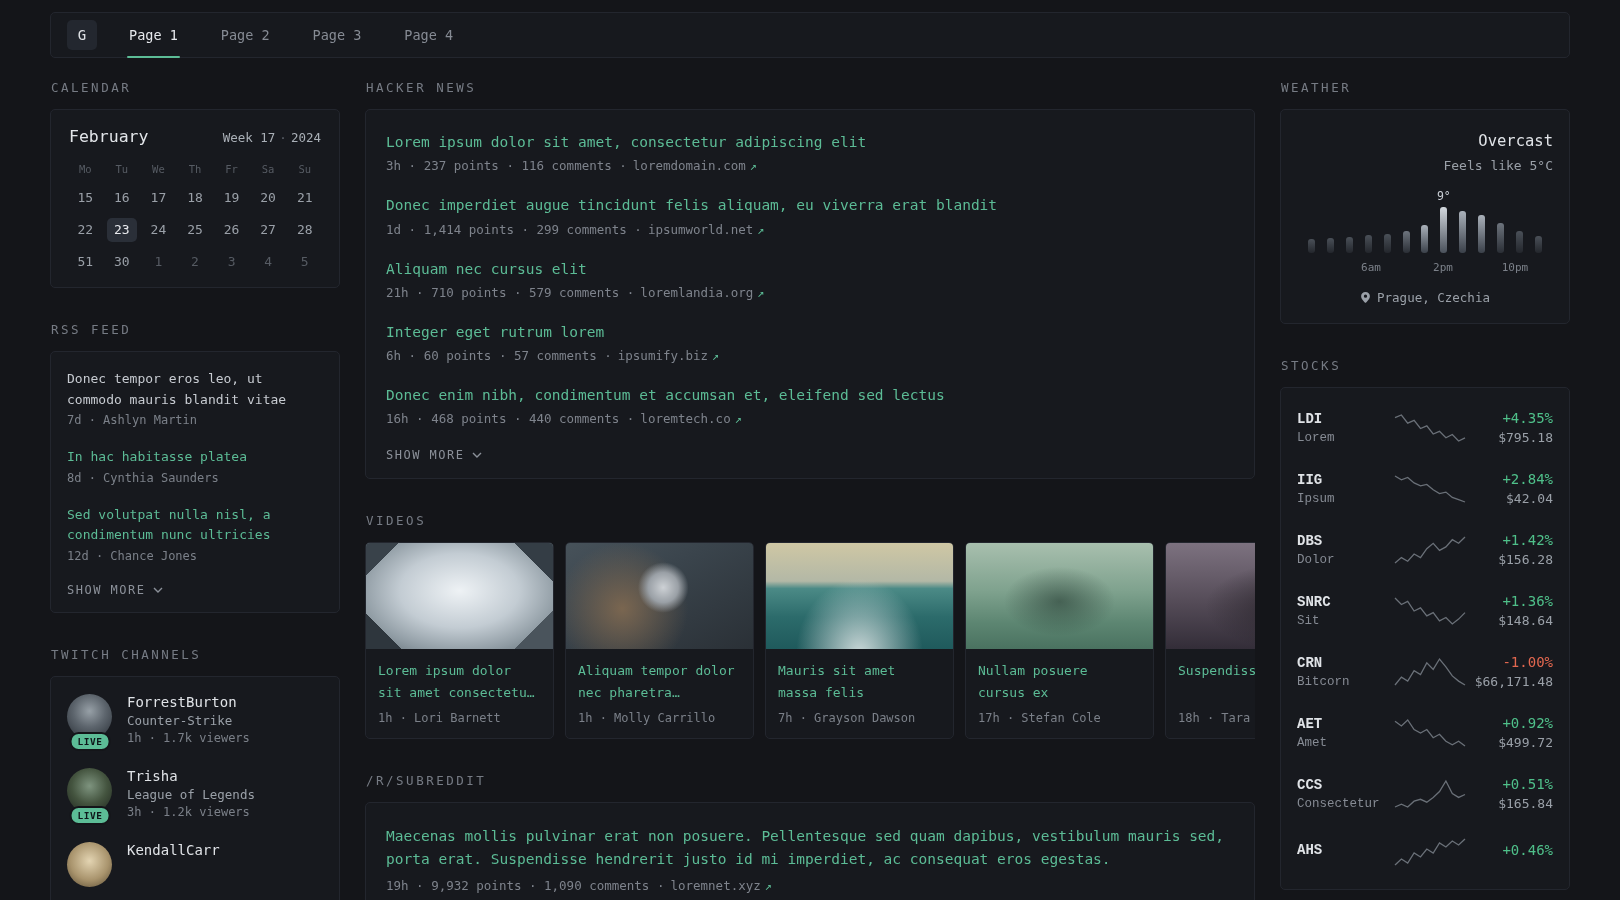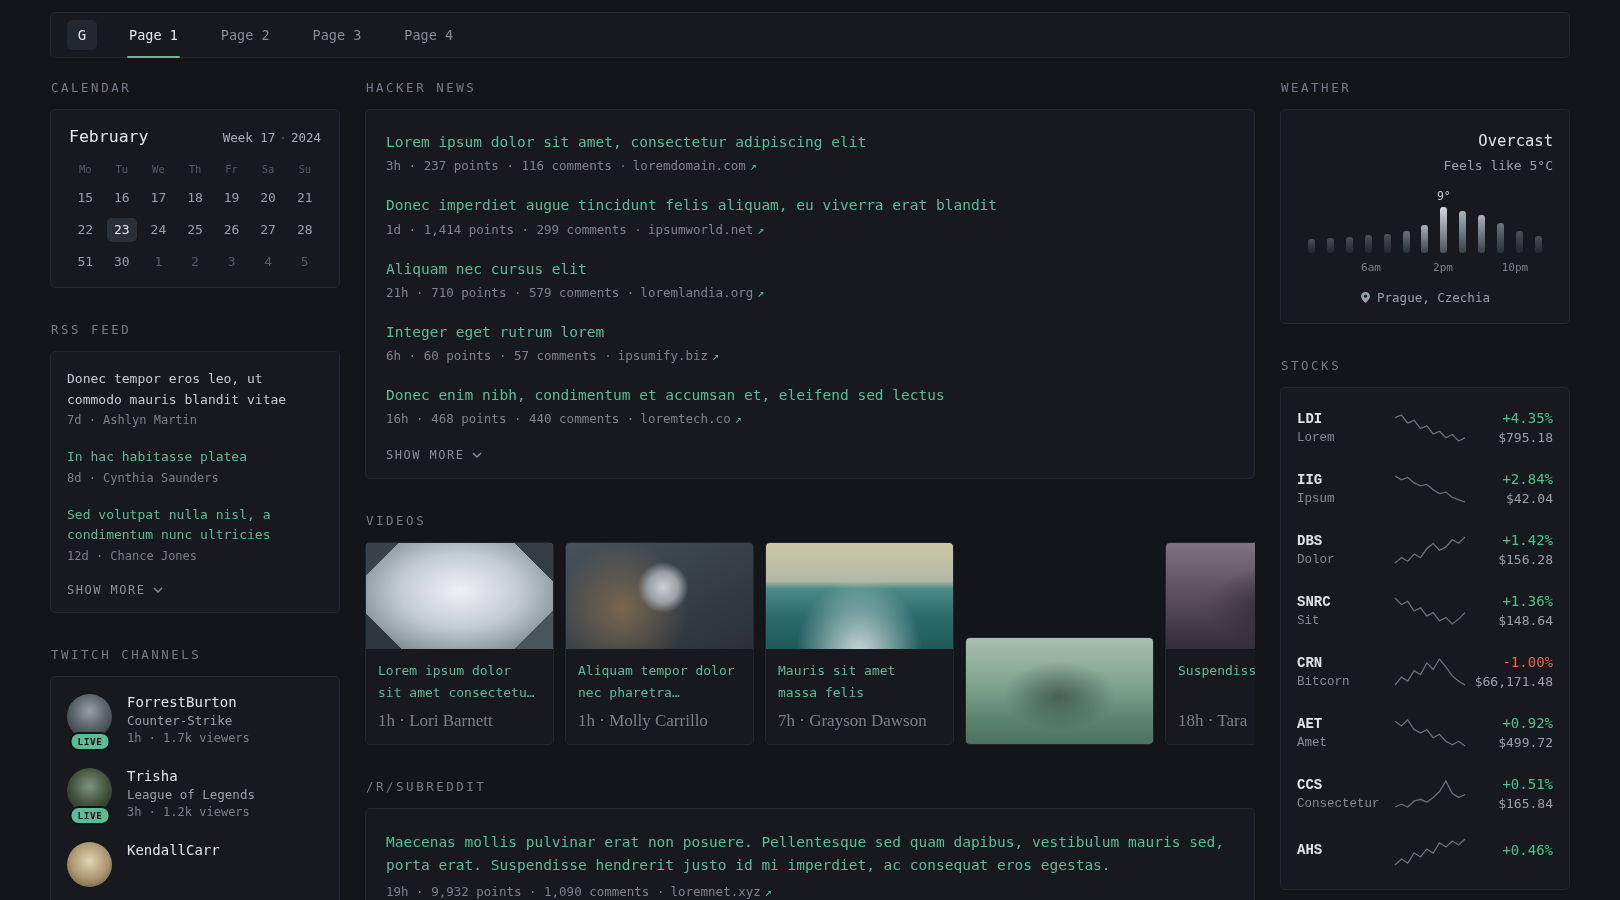--- a/index.html
+++ b/index.html
@@ -94,21 +94,21 @@
     radial-gradient(ellipse at 50% 105%,rgba(235,240,240,.85) 0%,rgba(235,240,240,0) 48%),
     linear-gradient(180deg,#cfc7a4 0%,#b3b8a6 36%,#4b8a86 43%,#2c6b6b 70%,#1f5a5c 100%);}
   [data-thumb="canoe"]{background:
     radial-gradient(ellipse at 50% 55%,rgba(32,52,44,.55) 0%,rgba(32,52,44,0) 42%),
     linear-gradient(180deg,#a8bfae 0%,#7fa28e 45%,#5d8672 75%,#4a7260 100%);}
   [data-thumb="fog-figure"]{background:
     radial-gradient(ellipse at 72% 60%,rgba(30,26,32,.8) 0%,rgba(30,26,32,0) 50%),
     linear-gradient(180deg,#7d7280 0%,#554c58 55%,#332d38 100%);}
   .v-body{padding:11px 12px 13px;}
   .v-title{font-size:13px; line-height:1.62; color:var(--accent); height:42px; overflow:hidden; margin-bottom:9px;}
-  .v-meta{font-size:17px; color:var(--text3); white-space:nowrap; overflow:hidden;font-family:Liberation Serif, serif;}
+  .v-meta{font-size:12px; color:var(--text3); white-space:nowrap; overflow:hidden;}
   
   .sub-card{padding:22px 20px 18px;}
   .sub-title{display:block; font-size:14.5px; line-height:1.55; color:var(--accent);
     margin-bottom:8px; cursor:pointer; text-decoration:none;}
   
   .weather-card{padding:22px 16px 18px; text-align:right;}
   .w-cond{font-size:15.5px; color:#e0e3e7;}
   .w-feels{font-size:13px; color:var(--text2); margin-top:8px;}
   .w-chart{width:234px; margin:32px auto 0;}
   .w-bars{display:flex; align-items:flex-end; justify-content:space-between; height:48px;}
@@ -324,20 +324,24 @@
           </div>
           <div class="v-card">
             <div class="v-thumb" data-thumb="sea-wake"></div>
             <div class="v-body">
               <div class="v-title">Mauris sit amet massa felis</div>
               <div class="v-meta">7h · Grayson Dawson</div>
             </div>
           </div>
           <div class="v-card">
             <div class="v-thumb" data-thumb="canoe"></div>
+            <div class="v-body">
+              <div class="v-title">Nullam posuere cursus ex</div>
+              <div class="v-meta">17h · Stefan Cole</div>
+            </div>
           </div>
           <div class="v-card">
             <div class="v-thumb" data-thumb="fog-figure"></div>
             <div class="v-body">
               <div class="v-title">Suspendisse diam</div>
               <div class="v-meta">18h · Tara</div>
             </div>
           </div>
         </div>
       </section>

